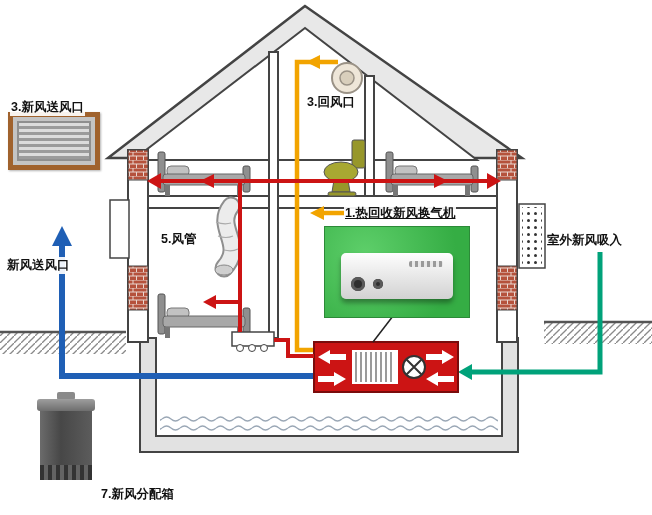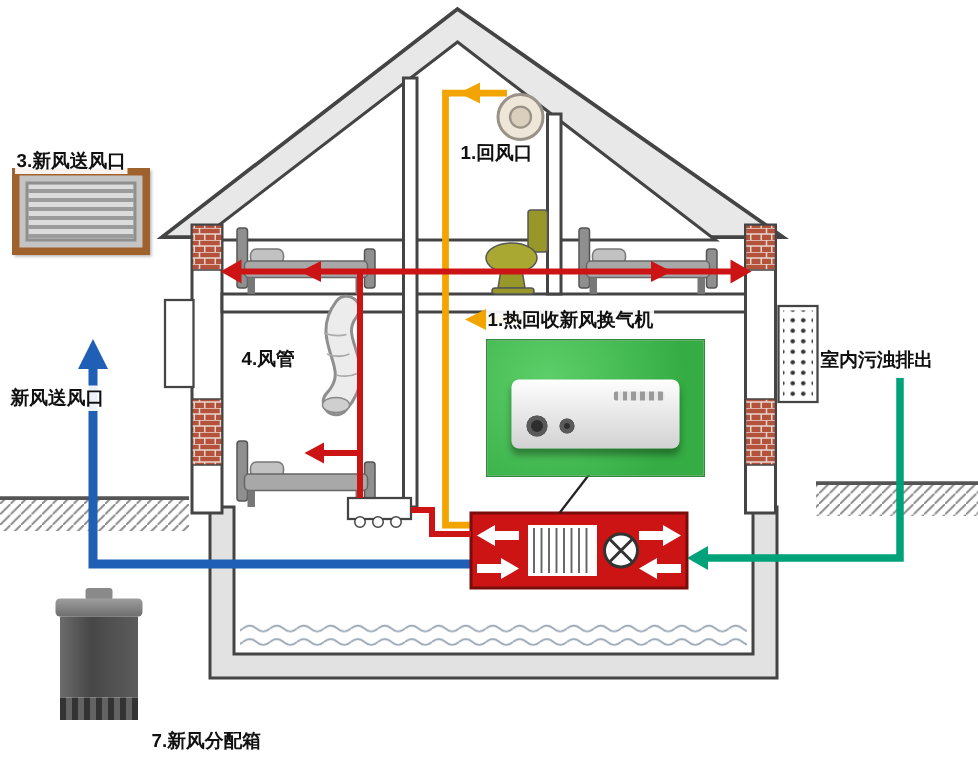--- a/index.html
+++ b/index.html
@@ -220,20 +220,20 @@
 
   <div class="photo hrvphoto" style="left:324px; top:226px; width:146px; height:92px;">
     <div class="hrv-body">
       <div class="hrv-slot"></div>
       <div class="hrv-port"></div>
       <div class="hrv-port hrv-port2"></div>
     </div>
   </div>
 
   <div class="label" style="left:10px;  top:99px;">3.新风送风口</div>
-  <div class="label" style="left:306px; top:94px;">1.回风口</div>
-  <div class="label" style="left:324px; top:205px;">1.热回收新风换气机</div>
-  <div class="label" style="left:160px; top:231px;">4.风管</div>
+  <div class="label" style="left:306px; top:94px;">3.回风口</div>
+  <div class="label" style="left:344px; top:205px;text-decoration:underline;">1.热回收新风换气机</div>
+  <div class="label" style="left:160px; top:231px;">5.风管</div>
   <div class="label" style="left:6px;   top:257px;">新风送风口</div>
-  <div class="label" style="left:546px; top:232px;">室内污浊排出</div>
+  <div class="label" style="left:546px; top:232px;">室外新风吸入</div>
   <div class="label" style="left:100px; top:486px;">7.新风分配箱</div>
 
 </div>
 
 </body></html>

